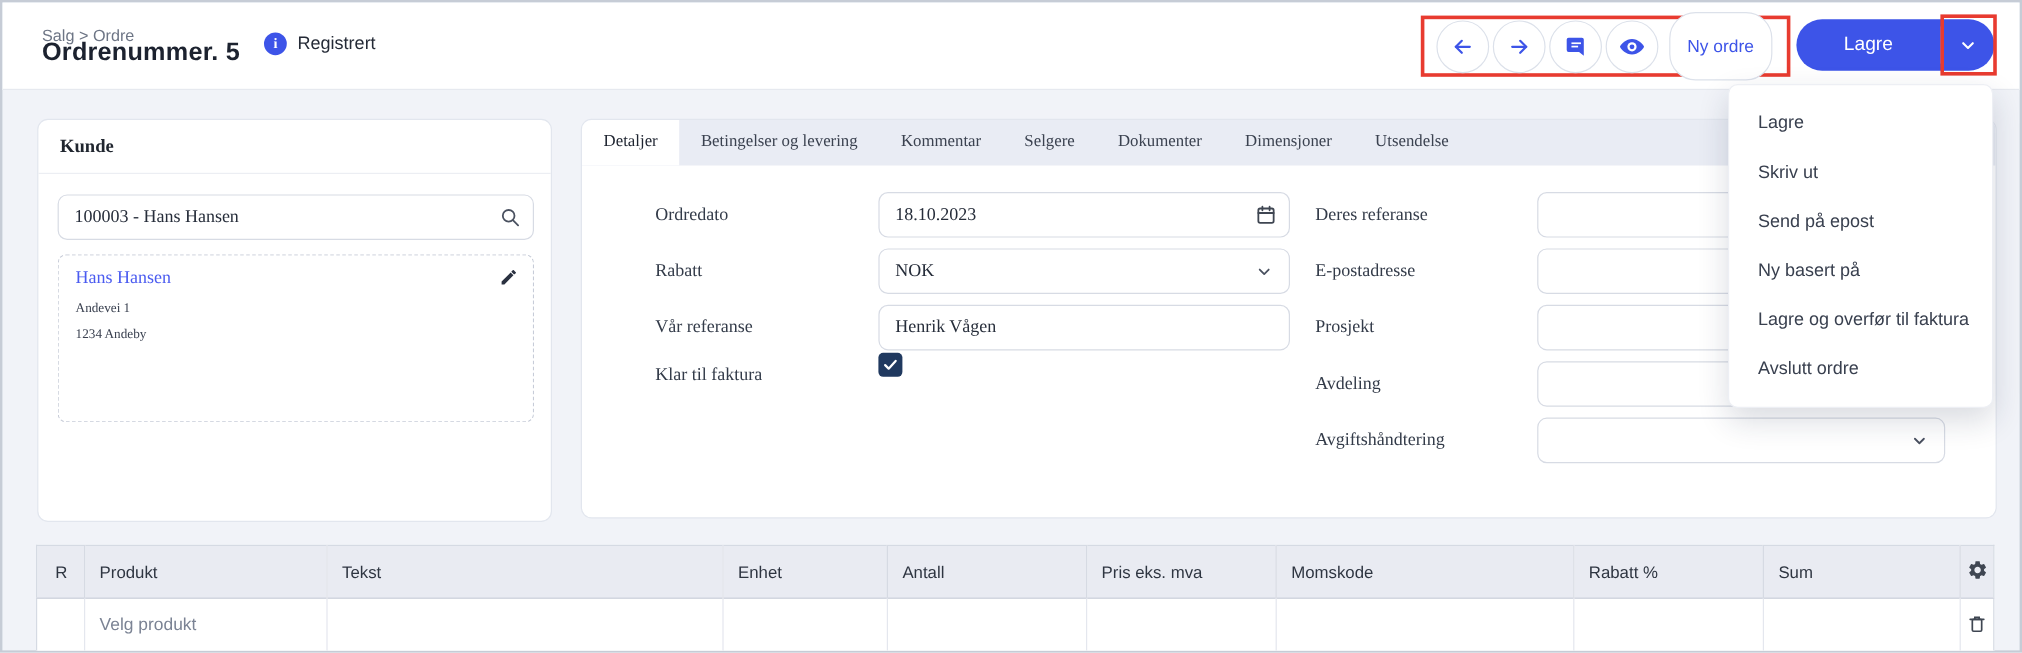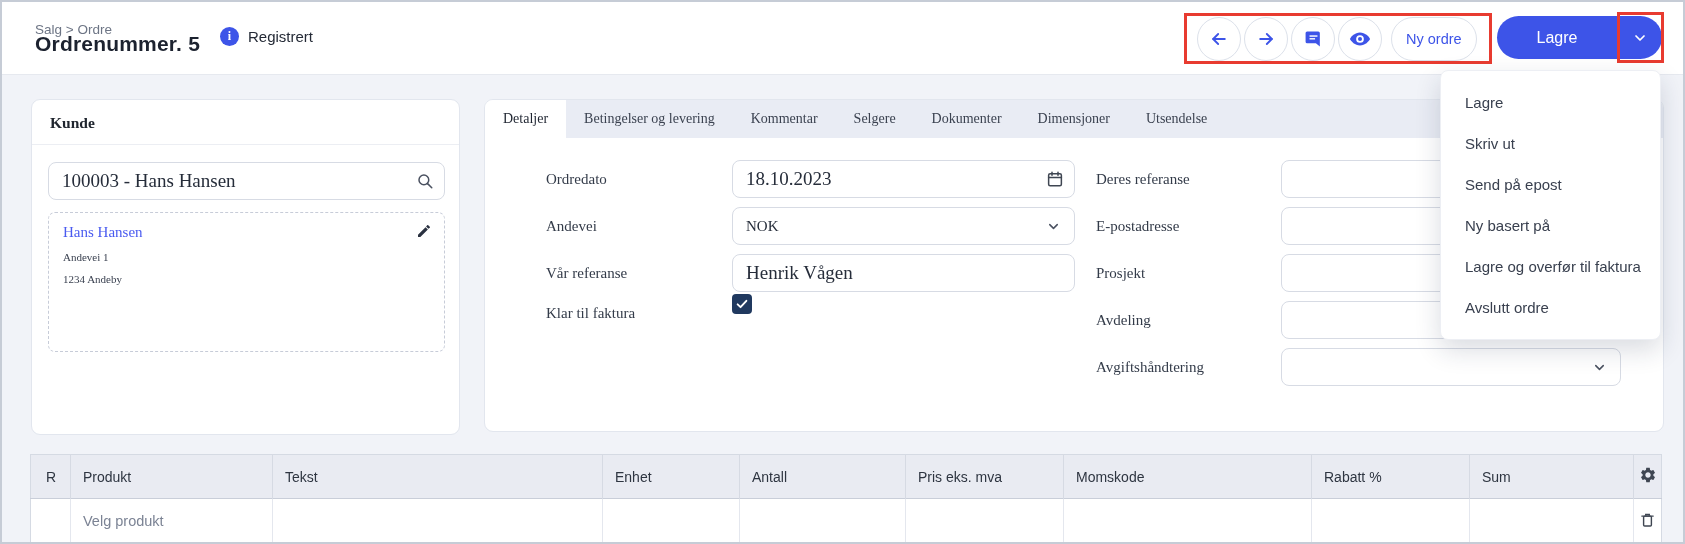--- a/index.html
+++ b/index.html
@@ -20,40 +20,40 @@
   .status{position:absolute; left:218px; top:25px; display:flex; align-items:center; gap:9px;}
   .status .txt{font-size:15px; color:#242a36;}
   .info-badge{width:19px; height:19px; border-radius:50%; background:var(--accent); color:#fff;
     display:flex; align-items:center; justify-content:center; font-size:12px; font-weight:700; font-family:"Liberation Serif",serif;}
   
   .annot{border:3px solid var(--red);}
   .toolbar-annot{position:absolute; left:1182px; top:11px; width:308px; height:51px;
     display:flex; align-items:center; gap:3px; padding:0 10px;}
   .circ-btn{width:44px; height:44px; border-radius:50%; background:#fff; border:1px solid #dce1ea;
     display:flex; align-items:center; justify-content:center; flex:0 0 auto; cursor:pointer;}
-  .pill-btn{height:44px; border-radius:22px; background:#fff; border:1px solid #dce1ea; color:var(--accent);
+  .pill-btn{height:57px; border-radius:22px; background:#fff; border:1px solid #dce1ea; color:var(--accent);
     font-size:14.5px; display:flex; align-items:center; justify-content:center; padding:0 14px; margin-left:6px; cursor:pointer; white-space:nowrap;}
   .save-split{position:absolute; left:1495px; top:14px; width:165px; height:43px; border-radius:22px;
     background:var(--accent); display:flex; align-items:stretch; color:#fff; cursor:pointer;}
   .save-label{flex:1; display:flex; align-items:center; justify-content:center; font-size:16px; font-weight:500;}
   .save-divider{width:1px; background:rgba(255,255,255,.35); margin:6px 0;}
   .save-caret{width:44px; display:flex; align-items:center; justify-content:center;}
   .caret-annot{position:absolute; left:1615px; top:10px; width:47px; height:51px;}
   
   .save-menu{position:absolute; left:1438px; top:68px; width:221px; background:#fff; border-radius:8px;
     border:1px solid #edeff4; box-shadow:0 10px 26px rgba(25,35,70,.16); padding:11px 0; z-index:30;}
   .menu-item{height:41px; line-height:41px; padding:0 24px; font-size:15px; color:#39404f; cursor:pointer; white-space:nowrap;}
   
   .card{position:absolute; background:#fff; border:1px solid var(--panel-border); border-radius:9px;font-family:Liberation Serif, serif;}
   .customer-card{left:29px; top:97px; width:429px; height:336px;}
   .customer-head{height:45px; line-height:45px; padding-left:18px; font-size:15.5px; font-weight:700;
     color:#20262f; border-bottom:1px solid #eceef3;}
   .search-wrap{position:absolute; left:16px; top:62px; width:397px; height:38px;}
   .input{width:100%; height:38px; border:1px solid var(--input-border); border-radius:8px; background:#fff;
-    font-family:inherit; font-size:19px; color:#262d3a; padding:0 36px 0 13px; outline:none;}
+    font-family:inherit; font-size:15px; color:#262d3a; padding:0 36px 0 13px; outline:none;}
   .input.no-icon{padding-right:13px;}
   .field-icon{position:absolute; right:11px; top:50%; transform:translateY(-50%); display:flex;}
   .cust-box{position:absolute; left:16px; top:112px; width:397px; height:140px;
     border:1px dashed #c7ccd8; border-radius:7px; padding:11px 14px;}
   .cust-name{color:var(--link); font-size:15px; margin-bottom:5px; cursor:pointer;}
   .cust-line{color:#3a4150; font-size:11px; line-height:22px;}
   .edit-btn{position:absolute; right:12px; top:10px; cursor:pointer; display:flex;}
   
   .details-card{left:482px; top:97px; width:1180px; height:333px;}
   .tabbar{height:38px; background:var(--tabbar); border-radius:8px 8px 0 0; display:flex; overflow:hidden;}
@@ -186,21 +186,21 @@
       <div class="tab">Selgere</div>
       <div class="tab">Dokumenter</div>
       <div class="tab">Dimensjoner</div>
       <div class="tab">Utsendelse</div>
     </div>
 
     <div class="frow" style="left:61px; top:60px;">
         <span class="flabel">Ordredato</span>
       </div>
     <div class="frow" style="left:61px; top:107px;">
-        <span class="flabel">Andevei</span>
+        <span class="flabel">Rabatt</span>
       </div>
     <div class="frow" style="left:61px; top:154px;">
         <span class="flabel">Vår referanse</span>
       </div>
     <div class="frow" style="left:61px; top:194px;">
         <span class="flabel">Klar til faktura</span>
       </div>
 
     <div class="fwrap" style="left:221px; top:60px; width:369px;">
       <input class="input" readonly="" value="18.10.2023" style="">

